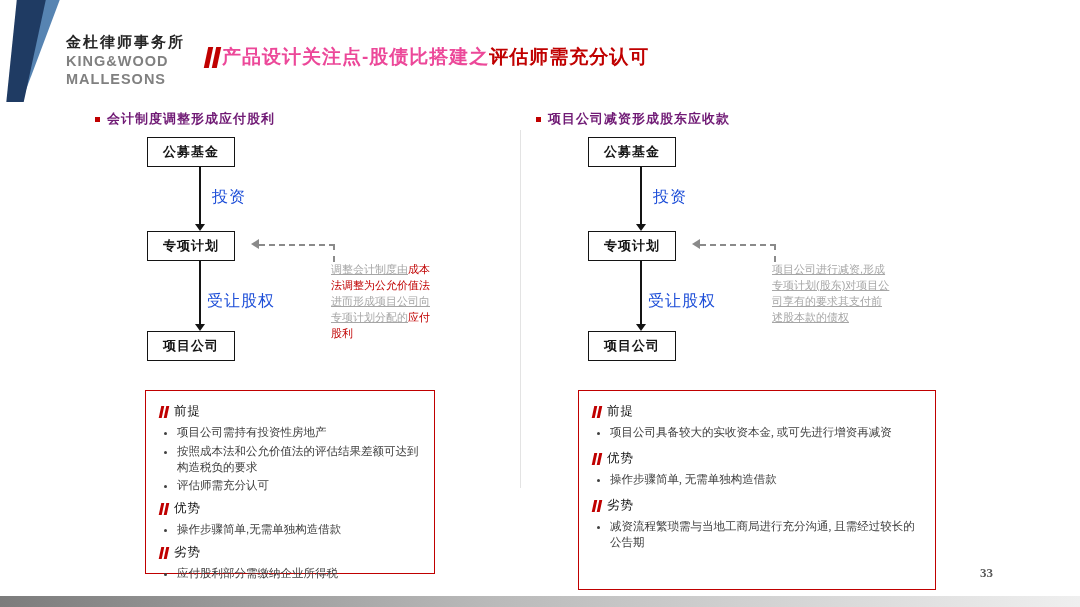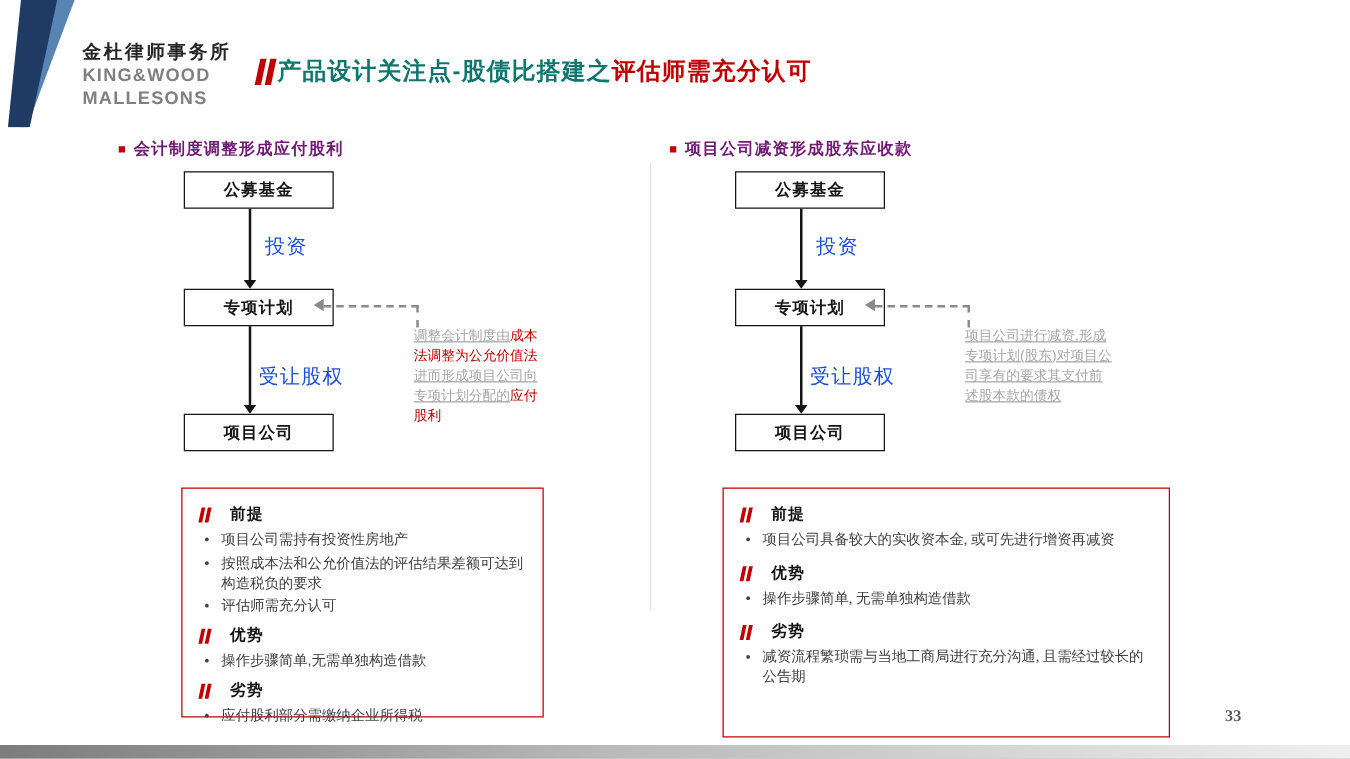--- a/index.html
+++ b/index.html
@@ -18,35 +18,35 @@
   .logo-text { position:absolute; left:66px; top:33px; line-height:1.25; }
   .logo-cn { font-size:15px; font-weight:bold; color:#262626; letter-spacing:2px; }
   .logo-en { font-size:14.5px; color:#808080; letter-spacing:1px; font-weight:600; }
 
   
   .title-wrap { position:absolute; left:206px; top:44px; display:flex; align-items:center; }
   .tbar { display:inline-block; width:5px; height:21px; background:#c00000;
     transform:skewX(-12deg); margin-right:3px; }
   .tbar:last-of-type { margin-right:11px; }
   .title-text { font-size:19px; font-weight:bold; letter-spacing:1px; }
-  .title-dark { color:#0f766e; }
+  .title-dark { color:#ec4899; }
   .title-red { color:#c00000; }
 
   
   .col { position:absolute; top:110px; width:410px; height:492px; }
   .col-left { left:95px; }
   .col-right { left:536px; }
   .divider { position:absolute; left:520px; top:130px; height:358px; border-left:1px solid #e3e3e3; }
 
   .col-heading { position:absolute; left:0; top:0; display:flex; align-items:center; gap:7px;
     font-size:13px; font-weight:bold; color:#701a75; letter-spacing:1px; }
   .sq-bullet { width:5px; height:5px; background:#c00000; flex:0 0 auto; }
 
   
-  .fbox { position:absolute; left:52px; width:120px; height:30px; background:#fff;
+  .fbox { position:absolute; left:52px; width:88px; height:30px; background:#fff;
     border:1.5px solid #141414; display:flex; align-items:center; justify-content:center;
     font-size:13px; font-weight:bold; color:#141414; letter-spacing:1px; }
   .fbox-1 { top:27px; } .fbox-2 { top:121px; } .fbox-3 { top:221px; }
 
   .vline { position:absolute; left:104px; width:2px; background:#141414; }
   .vline-1 { top:57px;  height:57px; }
   .vline-2 { top:151px; height:63px; }
   .vhead { position:absolute; left:100px; width:0; height:0;
     border-left:5px solid transparent; border-right:5px solid transparent;
     border-top:7px solid #141414; }
@@ -67,21 +67,21 @@
   .col-right .annot { width:118px; }
   .seg-red { color:#c00000; }
   .seg-gray { color:#a6a6a6;text-decoration:underline; }
 
   
   .info-box { position:absolute; top:280px; background:#fff; border:1.5px solid #c00000;
     padding:8px 12px 6px 14px; }
   .col-left  .info-box { left:50px; width:290px; height:184px; }
   .col-right .info-box { left:42px; width:358px; height:200px; }
 
-  .sec-title { display:flex; align-items:center; gap:16px; font-size:12.5px; font-weight:bold;
+  .sec-title { display:flex; align-items:center; gap:6px; font-size:12.5px; font-weight:normal;
     color:#141414; margin:4px 0 4px 0; letter-spacing:1px; }
   .sbar { display:inline-block; width:3px; height:12px; background:#c00000; transform:skewX(-12deg); }
   .sbar + .sbar { margin-left:-4px; }
   .sbars { display:inline-flex; gap:6px; }
   ul.bullets { list-style:disc; margin:1px 0 7px 0; padding-left:17px;
     font-size:11.5px; color:#404040; }
   ul.bullets li { margin:2.5px 0; line-height:1.4; }
   .col-right ul.bullets { margin-bottom:10px;font-family:Liberation Serif, serif; }
 
   

